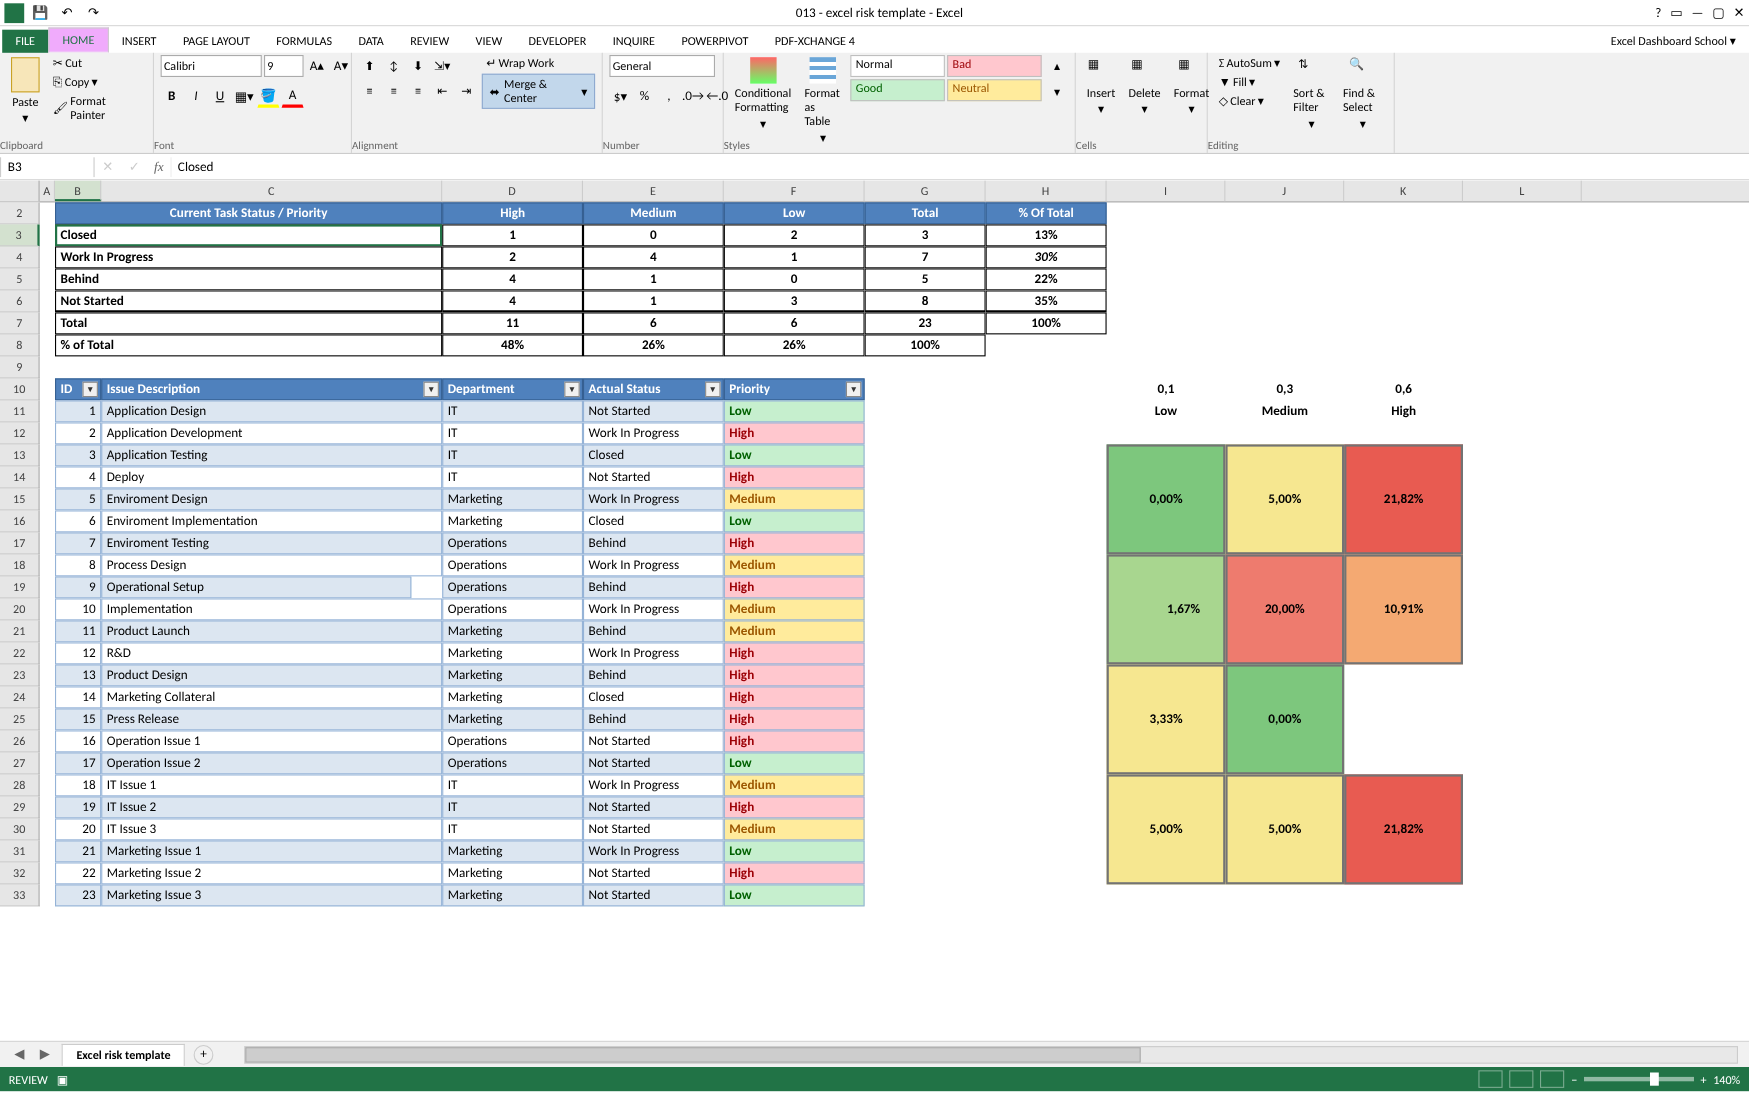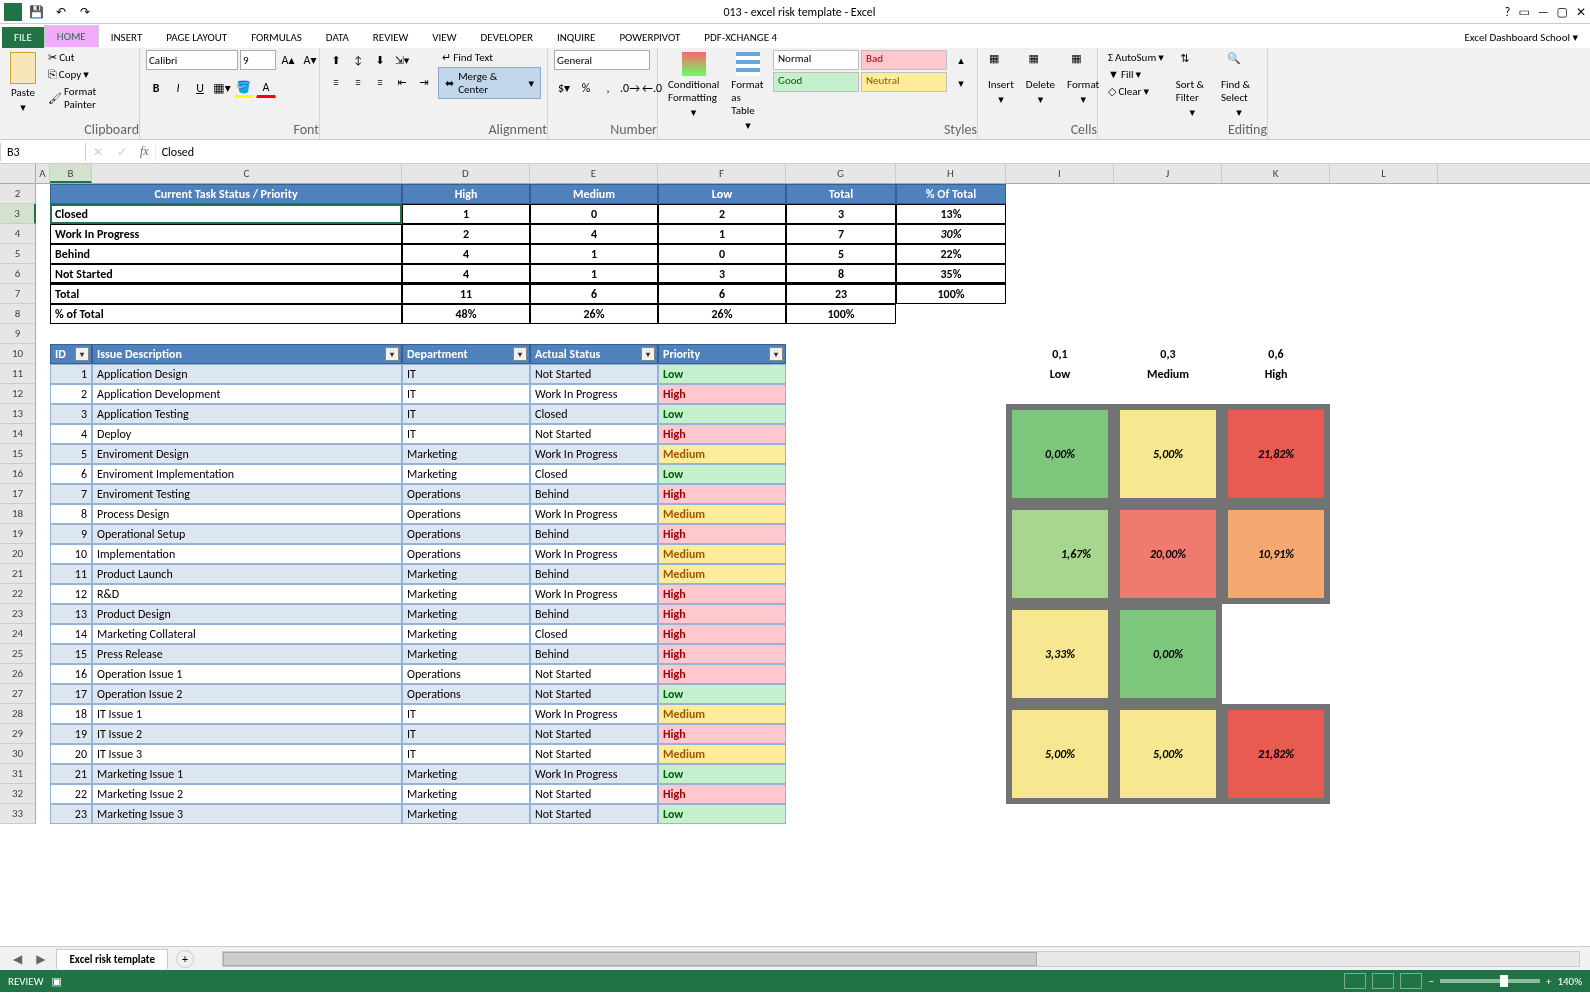--- a/index.html
+++ b/index.html
@@ -11,21 +11,21 @@
 .win-controls { display: flex; gap: 8px; align-items: center; }
 
 .ribbon-tabs { background: #fff; height: 24px; display: flex; align-items: flex-end; padding-left: 2px; }
 .tab { padding: 4px 12px; font-size: 11px; cursor: pointer; text-transform: uppercase; }
 .tab.file { background: #217346; color: #fff; }
 .tab.active { border: 1px solid #ccc; border-bottom: 1px solid #f1f1f1; background: #f0abfc; color: #217346; }
 .tab-right { margin-left: auto; padding: 4px 12px; font-size: 11px; cursor: pointer; }
 
 .ribbon { background: #f1f1f1; height: 92px; border-bottom: 1px solid #ccc; display: flex; }
 .rgroup { border-right: 1px solid #d4d4d4; padding: 2px 6px; display: flex; flex-direction: column; position: relative; }
-.rgroup-name { position: absolute; bottom: 1px; left: 0; right: 0; text-align: right; font-size: 14px; color: #666; }
+.rgroup-name { position: absolute; bottom: 1px; left: 0; right: 0; text-align: left; font-size: 10px; color: #666; }
 .rgroup-body { flex: 1; display: flex; align-items: flex-start; gap: 4px; }
 .vstack { display: flex; flex-direction: column; gap: 2px; font-size: 11px; }
 .hstack { display: flex; gap: 2px; align-items: center; }
 .ribbon-btn { padding: 1px 4px; cursor: pointer; display: flex; align-items: center; gap: 2px; font-size: 11px; }
 .big-btn { display: flex; flex-direction: column; align-items: center; justify-content: center; gap: 2px; padding: 2px 4px; cursor: pointer; font-size: 11px; }
 .big-btn .icon-box { width: 24px; height: 24px; }
 .font-select { height: 20px; font-size: 11px; border: 1px solid #ababab; background: #fff; padding: 0 2px;}
 .icon-btn { width: 20px; height: 20px; display: flex; align-items: center; justify-content: center; cursor: pointer; border: 1px solid transparent; }
 .merge-btn { background: #c2d7eb; border: 1px solid #8faad0; padding: 2px 6px; display: flex; align-items: center; gap: 4px;}
 .style-btn { width: 86px; height: 20px; border: 1px solid #bfbfbf; padding: 1px 4px; font-size: 11px; text-align: left;}
@@ -61,21 +61,21 @@
 
 .issue-hdr { background: #4f81bd; color: #fff; font-weight: bold; border: 1px solid #366092 !important; display: flex; justify-content: space-between; padding-right: 2px;}
 .filter-btn { width: 14px; height: 14px; background: #f0f0f0; border: 1px solid #888; display: flex; align-items: center; justify-content: center;}
 .filter-btn::after { content: '▾'; font-size: 8px; color: #333;}
 .issue-cell { background: #dce6f1; border: 1px solid #95b3d7 !important;}
 .issue-cell.alt { background: #fff; }
 .issue-cell.r { justify-content: flex-end; }
 .prio-high { background: #ffc7ce !important; color: #9c0006; font-weight: bold;}
 .prio-med { background: #ffeb9c !important; color: #9c5700; font-weight: bold;}
 .prio-low { background: #c6efce !important; color: #006100; font-weight: bold;}
-.matrix-cell { position: absolute; border: 6px solid #737373; display: flex; align-items: center; justify-content: center; font-weight: bold; font-style: italic;}
+.matrix-cell { position: absolute; border: 2px solid #737373; display: flex; align-items: center; justify-content: center; font-weight: bold; }
 .mc-green { background: #7dc77d; }
 .mc-lgreen { background: #a8d68f; padding-left: 32px; }
 .mc-yellow { background: #f6e790; }
 .mc-orange { background: #f4a972; }
 .mc-red { background: #ee7b6e; }
 .mc-dred { background: #e85b51; }
 
 .sheet-tabs { height: 24px; background: #f1f1f1; border-top: 1px solid #ccc; display: flex; align-items: center; padding: 0 10px; gap: 8px;}
 .nav-arrow { cursor: pointer; color: #666; padding: 0 3px;}
 .sheet-tab { padding: 3px 12px; background: #fff; border: 1px solid #ccc; border-bottom: none; font-size: 11px; font-weight: bold;}
@@ -182,21 +182,21 @@
           <div class="icon-btn">≡</div>
           <div class="icon-btn">≡</div>
           <div class="icon-btn">≡</div>
           <div class="icon-btn">⇤</div>
           <div class="icon-btn">⇥</div>
         </div>
       </div>
       <div class="vstack">
         <div class="ribbon-btn">
             <span>↵</span>
-            <span>Find Text</span>
+            <span>Wrap Work</span>
           </div>
         <div class="merge-btn"><span>⬌</span><span>Merge &amp; Center</span> ▾</div>
       </div>
     </div>
     <div class="rgroup-name">Alignment</div>
   </div>
 
   <div class="rgroup" style="width:110px">
     <div class="rgroup-body" style="flex-direction:column">
       <input class="font-select" style="width: 96px;" value="General">
@@ -396,21 +396,21 @@
         <div class="cell issue-cell " style="left: 56px; top: 300px; width: 310px; height: 20px;">Enviroment Testing</div>
         <div class="cell issue-cell " style="left: 366px; top: 300px; width: 128px; height: 20px;">Operations</div>
         <div class="cell issue-cell " style="left: 494px; top: 300px; width: 128px; height: 20px;">Behind</div>
         <div class="cell issue-cell  prio-high" style="left: 622px; top: 300px; width: 128px; height: 20px;">High</div>
         <div class="cell issue-cell r alt" style="left: 14px; top: 320px; width: 42px; height: 20px;">8</div>
         <div class="cell issue-cell alt" style="left: 56px; top: 320px; width: 310px; height: 20px;">Process Design</div>
         <div class="cell issue-cell alt" style="left: 366px; top: 320px; width: 128px; height: 20px;">Operations</div>
         <div class="cell issue-cell alt" style="left: 494px; top: 320px; width: 128px; height: 20px;">Work In Progress</div>
         <div class="cell issue-cell alt prio-med" style="left: 622px; top: 320px; width: 128px; height: 20px;">Medium</div>
         <div class="cell issue-cell r " style="left: 14px; top: 340px; width: 42px; height: 20px;">9</div>
-        <div class="cell issue-cell " style="left: 56px; top: 340px; width: 310px; height: 20px;">Operational Setup</div>
+        <div class="cell issue-cell " style="left: 56px; top: 340px; width: 282px; height: 20px;">Operational Setup</div>
         <div class="cell issue-cell " style="left: 366px; top: 340px; width: 128px; height: 20px;">Operations</div>
         <div class="cell issue-cell " style="left: 494px; top: 340px; width: 128px; height: 20px;">Behind</div>
         <div class="cell issue-cell  prio-high" style="left: 622px; top: 340px; width: 128px; height: 20px;">High</div>
         <div class="cell issue-cell r alt" style="left: 14px; top: 360px; width: 42px; height: 20px;">10</div>
         <div class="cell issue-cell alt" style="left: 56px; top: 360px; width: 310px; height: 20px;">Implementation</div>
         <div class="cell issue-cell alt" style="left: 366px; top: 360px; width: 128px; height: 20px;">Operations</div>
         <div class="cell issue-cell alt" style="left: 494px; top: 360px; width: 128px; height: 20px;">Work In Progress</div>
         <div class="cell issue-cell alt prio-med" style="left: 622px; top: 360px; width: 128px; height: 20px;">Medium</div>
         <div class="cell issue-cell r " style="left: 14px; top: 380px; width: 42px; height: 20px;">11</div>
         <div class="cell issue-cell " style="left: 56px; top: 380px; width: 310px; height: 20px;">Product Launch</div>

